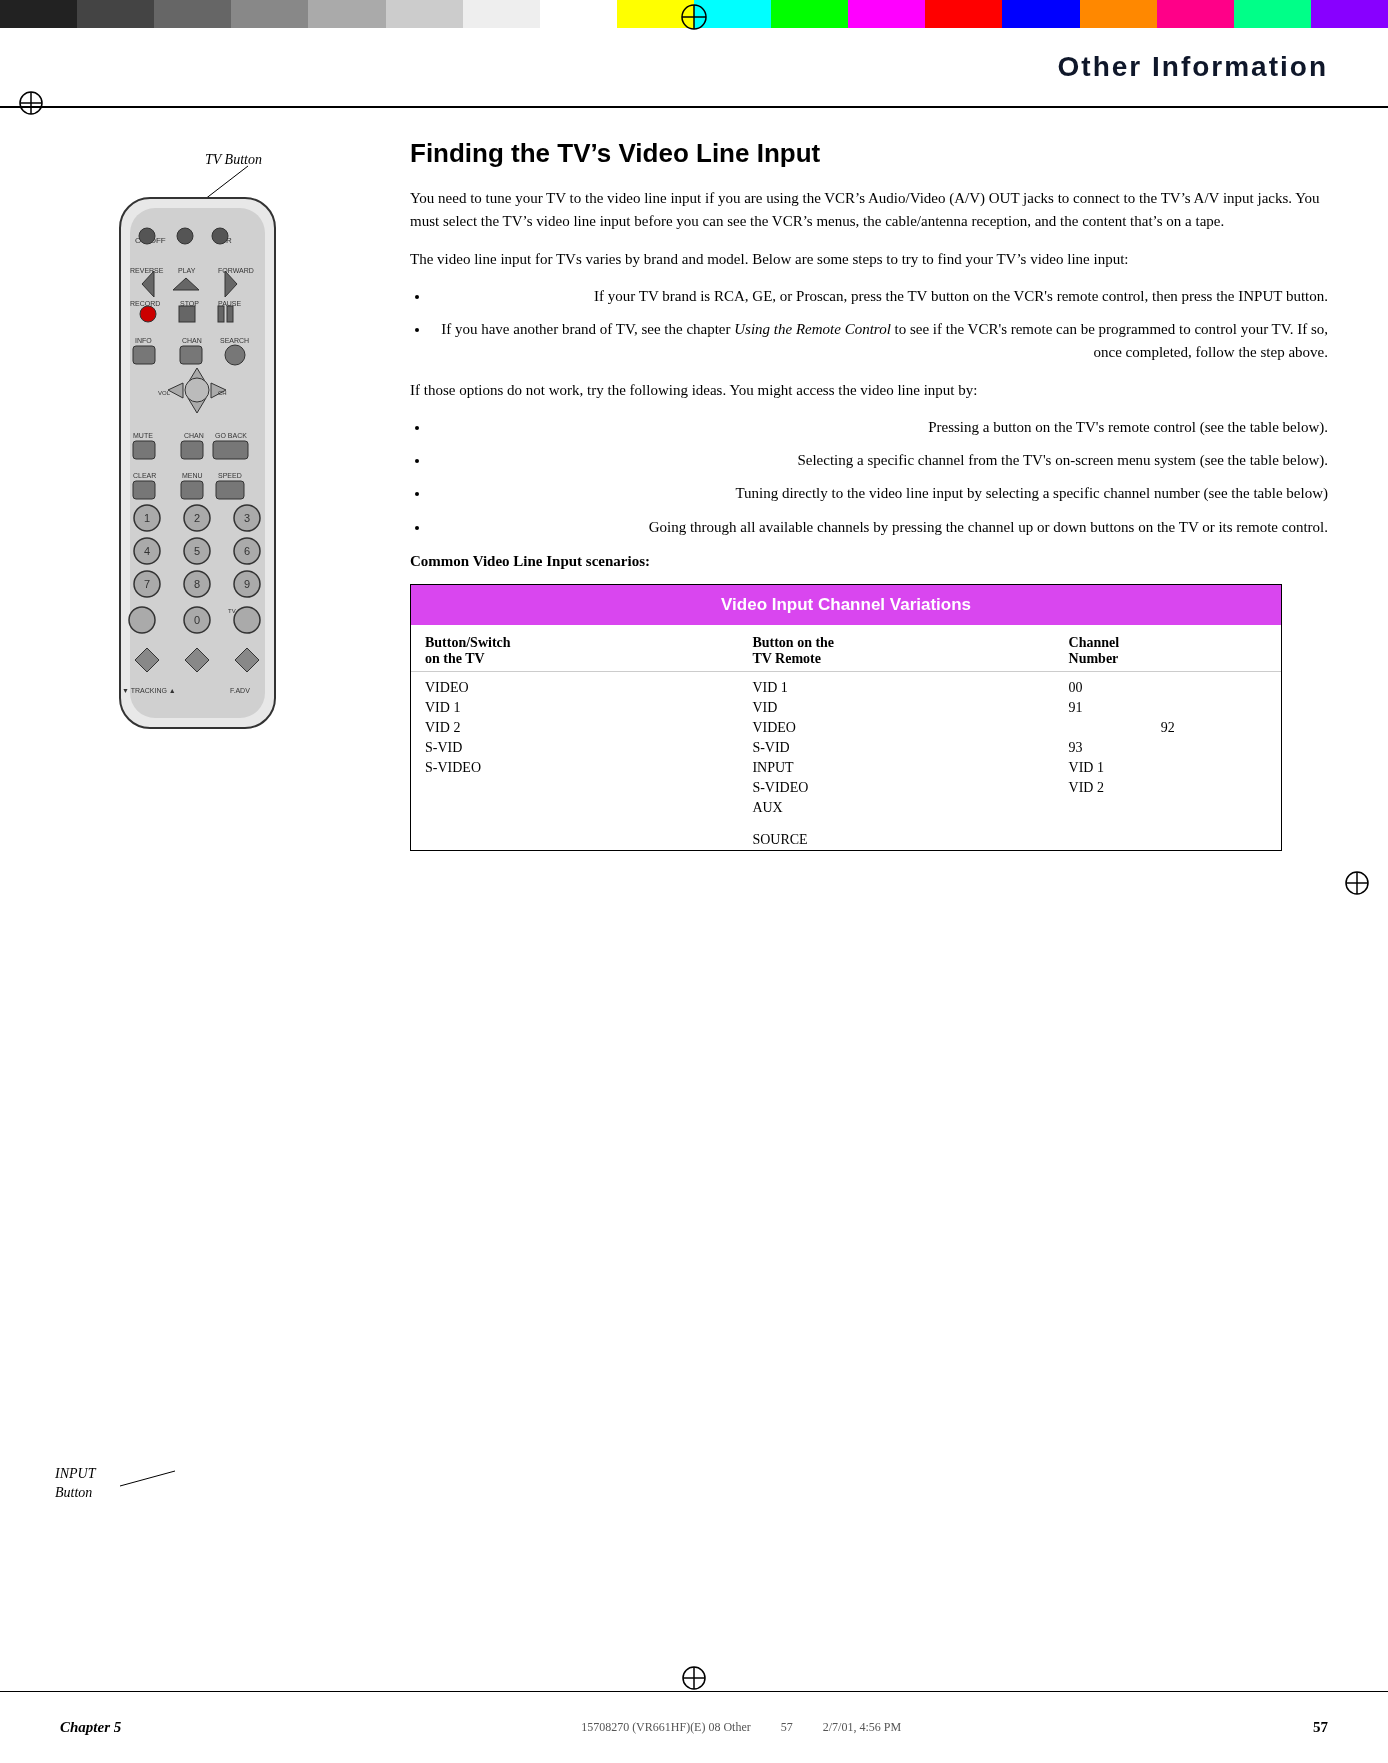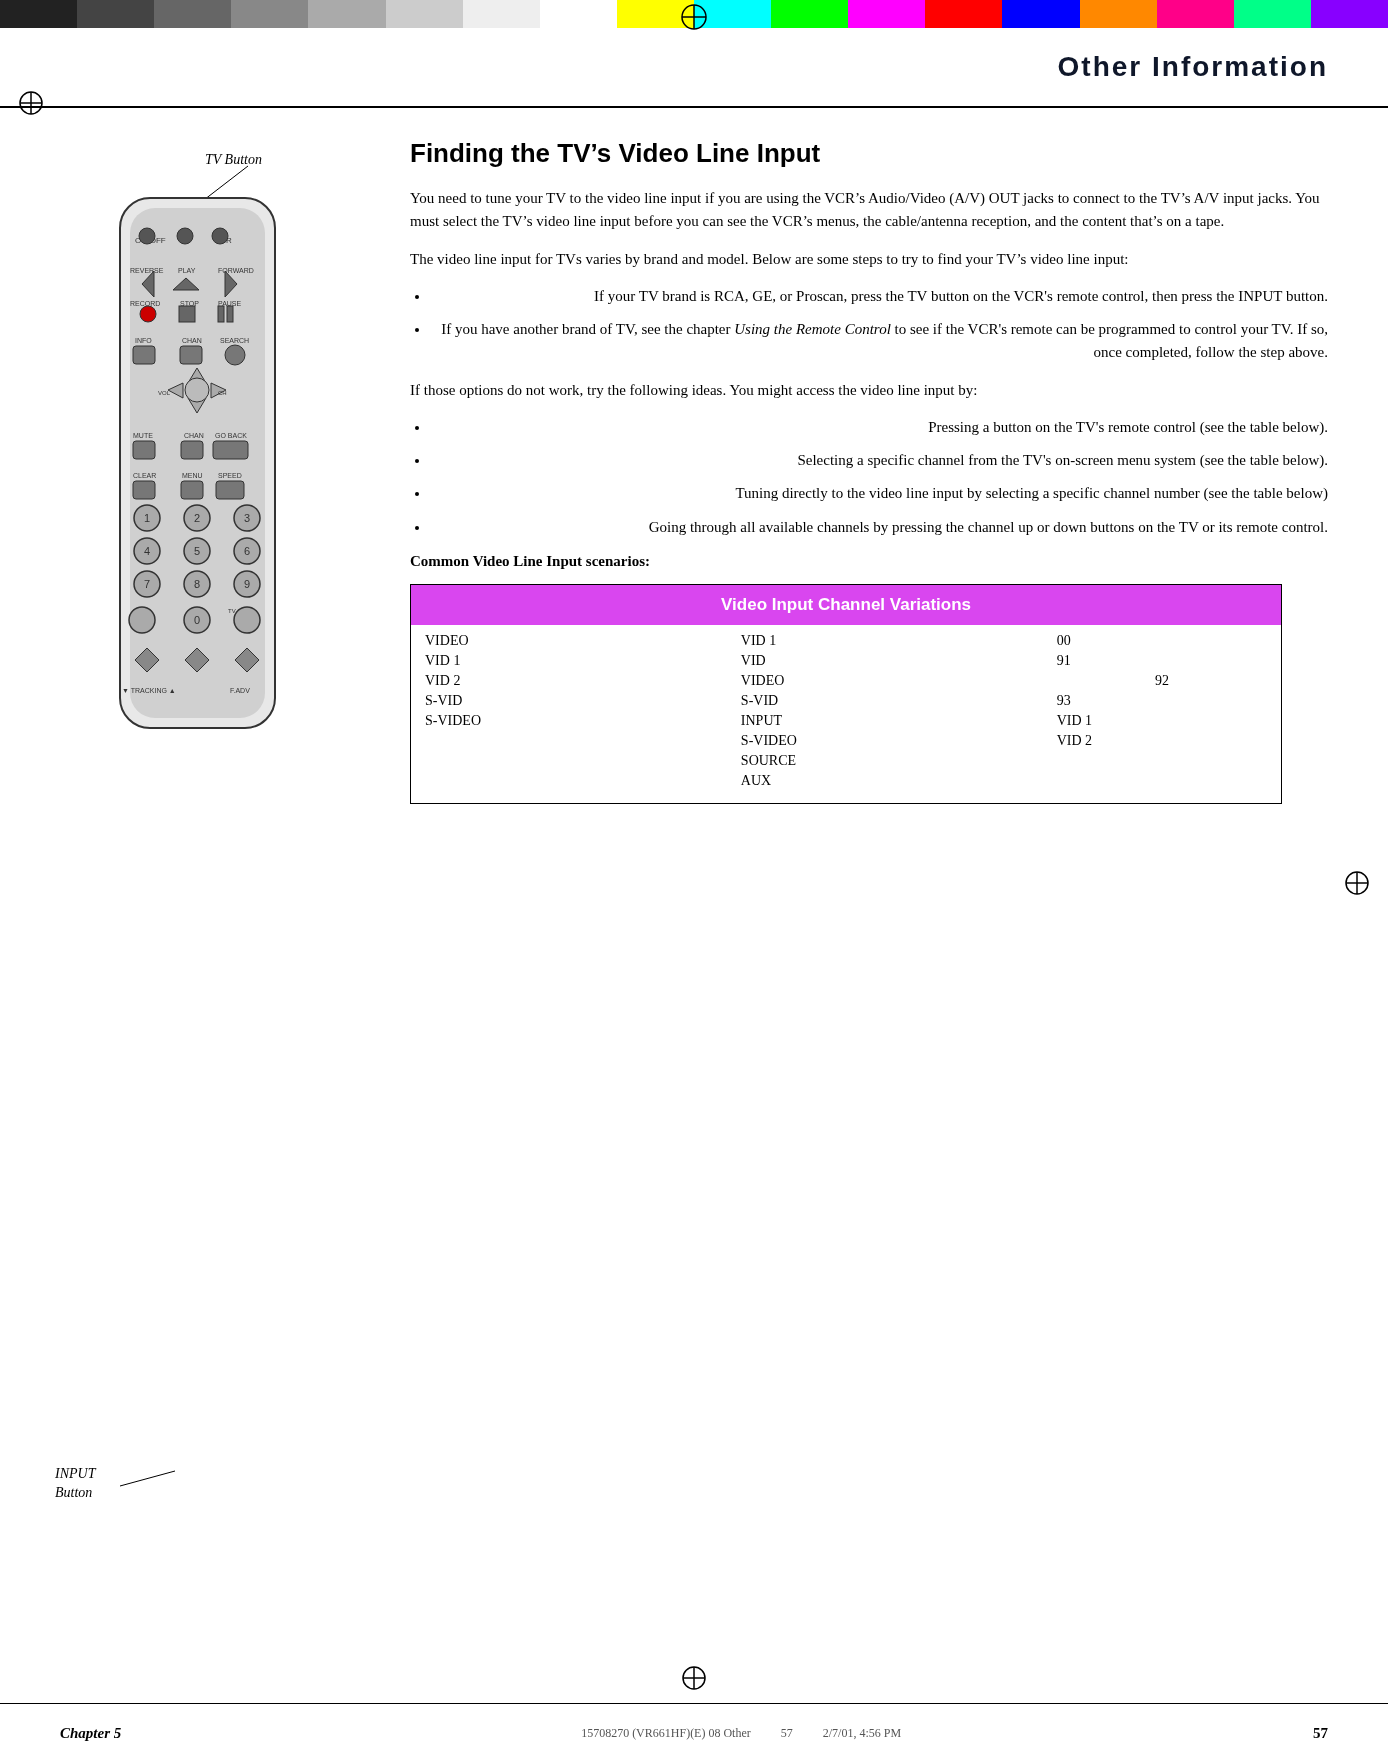--- a/index.html
+++ b/index.html
@@ -129,21 +129,21 @@
       padding: 2px 14px;
       vertical-align: top;
     }
 
     
     .page-footer {
       position: absolute;
       bottom: 0;
       left: 0;
       right: 0;
-      height: 60px;
+      height: 72px;
       border-top: 1.5px solid #000;
       display: flex;
       align-items: center;
       justify-content: space-between;
       padding: 0 60px;
     }
     .footer-chapter {
       font-style: italic;
       font-size: 15px;
       font-weight: bold;
@@ -338,20 +338,25 @@
       <li>Going through all available channels by pressing the channel up or down buttons on the TV or its remote control.</li>
     </ul>
 
     <p class="common-scenarios-title">Common Video Line Input scenarios:</p>
 
     <table class="video-input-table" cellspacing="0" cellpadding="0" border="0">
       <tbody>
           <tr>
         <td colspan="3" style="background:#d946ef;color:#fff;font-family:Arial,Helvetica,sans-serif;font-size:17px;font-weight:bold;text-align:center;padding:10px 14px;">Video Input Channel Variations</td>
       </tr>
+      <tr class="table-col-headers">
+        <td style="font-size:14px;font-weight:bold;padding:10px 14px 4px 14px;vertical-align:top;border-bottom:1px solid #ccc;">Button/Switch<br>on the TV</td>
+        <td style="font-size:14px;font-weight:bold;padding:10px 14px 4px 14px;vertical-align:top;border-bottom:1px solid #ccc;">Button on the<br>TV Remote</td>
+        <td style="font-size:14px;font-weight:bold;padding:10px 14px 4px 14px;vertical-align:top;border-bottom:1px solid #ccc;">Channel<br>Number</td>
+      </tr>
       <tr class="table-data-row">
         <td style="padding:8px 14px 2px 14px;font-size:14px;">VIDEO</td>
         <td style="padding:8px 14px 2px 14px;font-size:14px;">VID 1</td>
         <td style="padding:8px 14px 2px 14px;font-size:14px;">00</td>
       </tr>
       <tr class="table-data-row">
         <td style="padding:2px 14px;font-size:14px;">VID 1</td>
         <td style="padding:2px 14px;font-size:14px;">VID</td>
         <td style="padding:2px 14px;font-size:14px;">91</td>
       </tr>
@@ -369,28 +374,28 @@
         <td style="padding:2px 14px;font-size:14px;">S-VIDEO</td>
         <td style="padding:2px 14px;font-size:14px;">INPUT</td>
         <td style="padding:2px 14px;font-size:14px;">VID 1</td>
       </tr>
       <tr class="table-data-row">
         <td style="padding:2px 14px;font-size:14px;"></td>
         <td style="padding:2px 14px;font-size:14px;">S-VIDEO</td>
         <td style="padding:2px 14px;font-size:14px;">VID 2</td>
       </tr>
       <tr class="table-data-row">
+        <td style="padding:2px 14px 14px 14px;font-size:14px;"></td>
+        <td style="padding:2px 14px 14px 14px;font-size:14px;">AUX</td>
+        <td style="padding:2px 14px 14px 14px;font-size:14px;"></td>
+      </tr>
+      <tr class="table-data-row">
         <td style="padding:2px 14px;font-size:14px;"></td>
         <td style="padding:2px 14px;font-size:14px;">SOURCE</td>
         <td style="padding:2px 14px;font-size:14px;"></td>
-      </tr>
-      <tr class="table-data-row">
-        <td style="padding:2px 14px 14px 14px;font-size:14px;"></td>
-        <td style="padding:2px 14px 14px 14px;font-size:14px;">AUX</td>
-        <td style="padding:2px 14px 14px 14px;font-size:14px;"></td>
       </tr>
     </tbody>
       </table>
 
   </div>
 </div>
 
 <div style="position:absolute;top:90px;left:18px;">
   <svg width="26" height="26" viewBox="0 0 26 26">
       <circle cx="13" cy="13" r="11" fill="none" stroke="#000" stroke-width="1.5"></circle>

